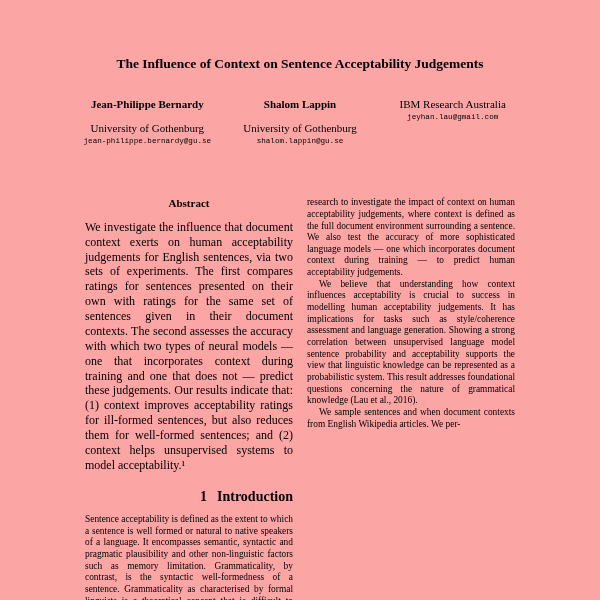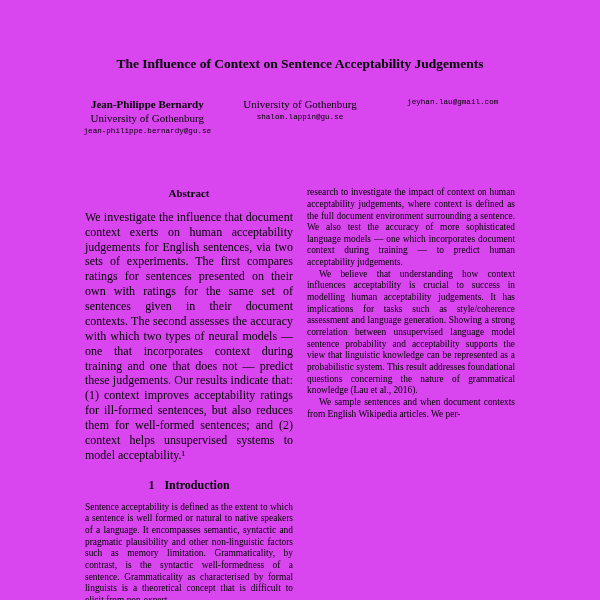--- a/index.html
+++ b/index.html
@@ -4,21 +4,21 @@
 <style>
   html, body {
     margin: 0;
     padding: 0;
     background: #ffffff;
   }
   .page {
     position: relative;
     width: 600px;
     height: 600px;
-    background: #d946ef;
+    background: #fca5a5;
     color: #000000;
     font-family: "Liberation Serif", "DejaVu Serif", serif;
     overflow: hidden;
     box-sizing: border-box;
     padding: 56px 85px 0 85px;
   }
   .title {
     font-size: 13.5px;
     font-weight: bold;
     text-align: center;
@@ -31,21 +31,21 @@
     margin: 0 -14px 0 -14px;
   }
   .author {
     flex: 1 1 0;
     text-align: center;
     padding: 0 2px;
   }
   .author .name {
     font-size: 11px;
     font-weight: bold;
-    margin-bottom: 2px;
+    margin-bottom: 12px;
     white-space: nowrap;
   }
   .author .affil {
     font-size: 11px;
     margin-bottom: 3px;
     white-space: nowrap;
   }
   .author .email {
     font-family: "Liberation Mono", "DejaVu Sans Mono", monospace;
     font-size: 7.6px;
@@ -66,24 +66,24 @@
     font-size: 11px;
     font-weight: bold;
     text-align: center;
     margin: 0 0 9px 0;
   }
   .abstract-text {
     margin: 0 9px;
     font-size: 12px;
   }
   .section-heading {
-    font-size: 12px;
+    font-size: 14px;
     font-weight: bold;
     margin: 15px 0 9px 0;
-    text-align: center;
+    text-align: right;
   }
   .section-heading .sec-num {
     margin-right: 10px;
   }
   p.para {
     margin: 0;
   }
   p.para.indent {
     text-indent: 12px;
   }
@@ -108,24 +108,26 @@
 
   <h1 class="title">The Influence of Context on Sentence Acceptability Judgements</h1>
 
   <div class="authors">
     <div class="author">
       <div class="name">Jean-Philippe Bernardy</div>
       <div class="affil">University of Gothenburg</div>
       <div class="email">jean-philippe.bernardy@gu.se</div>
     </div>
     <div class="author">
+      <div class="name">Shalom Lappin</div>
       <div class="affil">University of Gothenburg</div>
       <div class="email">shalom.lappin@gu.se</div>
     </div>
     <div class="author">
+      <div class="affil">IBM Research Australia</div>
       <div class="email">jeyhan.lau@gmail.com</div>
     </div>
   </div>
 
   <div class="columns">
 
     <div class="col">
       <div class="abstract-heading">Abstract</div>
       <p class="abstract-text para">We investigate the influence that document context exerts on human acceptability judgements for English sentences, via two sets of experiments. The first compares ratings for sentences presented on their own with ratings for the same set of sentences given in their document contexts. The second assesses the accuracy with which two types of neural models — one that incorporates context during training and one that does not — predict these judgements. Our results indicate that: (1) context improves acceptability ratings for ill-formed sentences, but also reduces them for well-formed sentences; and (2) context helps unsupervised systems to model acceptability.¹</p>
       <div class="section-heading">

